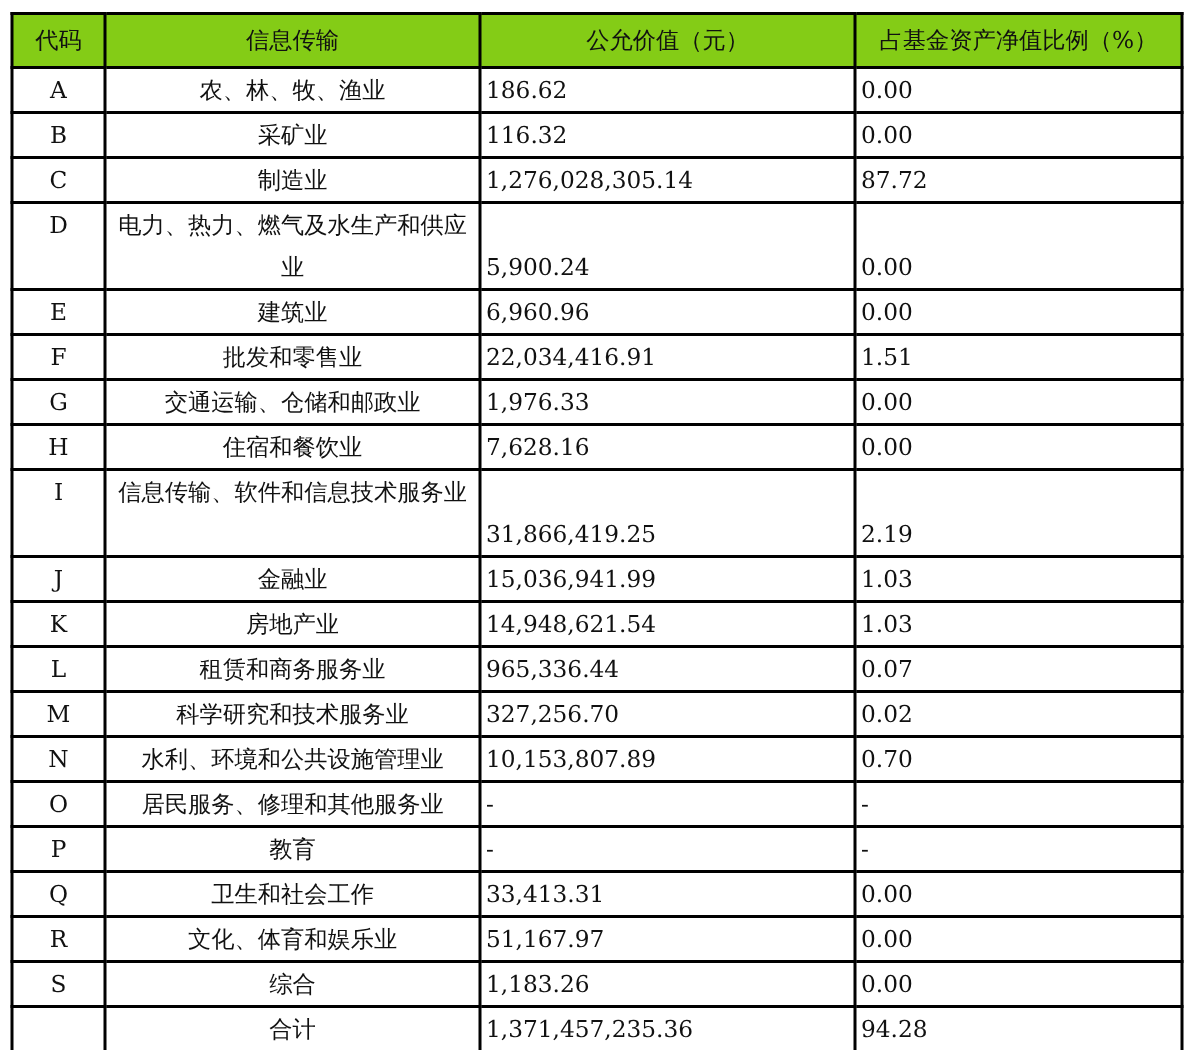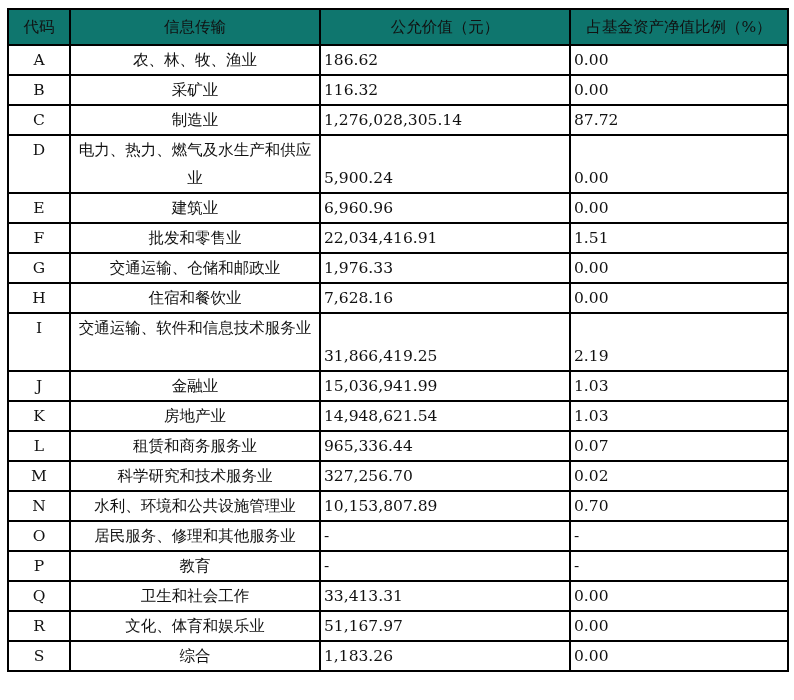--- a/index.html
+++ b/index.html
@@ -2,21 +2,21 @@
 <html><head>
 <meta charset="utf-8">
 <style>
   html, body { margin: 0; padding: 0; background: #ffffff; }
   body { width: 794px; height: 700px; position: relative; overflow: hidden;
          font-family: "DejaVu Serif", "Liberation Serif", serif; color: #111; }
   table.grid { position: absolute; left: 7px; top: 8px; border-collapse: collapse;
                table-layout: fixed; width: 780px; }
   table.grid td, table.grid th { border: 2px solid #000; padding: 0 3px; font-size: 15.5px;
                font-weight: normal; line-height: 28px; vertical-align: middle; }
-  table.grid th { background: #0f766e; height: 34px; text-align: center; margin-left: 48px; }
+  table.grid th { background: #84cc16; height: 34px; text-align: center; margin-left: 48px; }
   col.c-code { width: 62px; }
   col.c-name { width: 250px; }
   col.c-value { width: 250px; }
   col.c-ratio { width: 218px; }
   td.code { text-align: center; }
   td.name { text-align: center; padding-left: 2px; }
   td.num { padding-right: 2px; }
   tr.row td { height: 28px; }
   tr.row.tall td { height: 56px; }
   tr.row.tall td.code, tr.row.tall td.name { vertical-align: top; }
@@ -84,21 +84,21 @@
       <td class="num">0.00</td>
     </tr>
     <tr class="row">
       <td class="code">H</td>
       <td class="name">住宿和餐饮业</td>
       <td class="num">7,628.16</td>
       <td class="num">0.00</td>
     </tr>
     <tr class="row tall">
       <td class="code">I</td>
-      <td class="name">交通运输、软件和信息技术服务业</td>
+      <td class="name">信息传输、软件和信息技术服务业</td>
       <td class="num">31,866,419.25</td>
       <td class="num">2.19</td>
     </tr>
     <tr class="row">
       <td class="code">J</td>
       <td class="name">金融业</td>
       <td class="num">15,036,941.99</td>
       <td class="num">1.03</td>
     </tr>
     <tr class="row">
@@ -148,14 +148,20 @@
       <td class="name">文化、体育和娱乐业</td>
       <td class="num">51,167.97</td>
       <td class="num">0.00</td>
     </tr>
     <tr class="row">
       <td class="code">S</td>
       <td class="name">综合</td>
       <td class="num">1,183.26</td>
       <td class="num">0.00</td>
     </tr>
+    <tr class="row">
+      <td class="code"></td>
+      <td class="name">合计</td>
+      <td class="num">1,371,457,235.36</td>
+      <td class="num">94.28</td>
+    </tr>
   </tbody>
 </table>
 
 </body></html>

